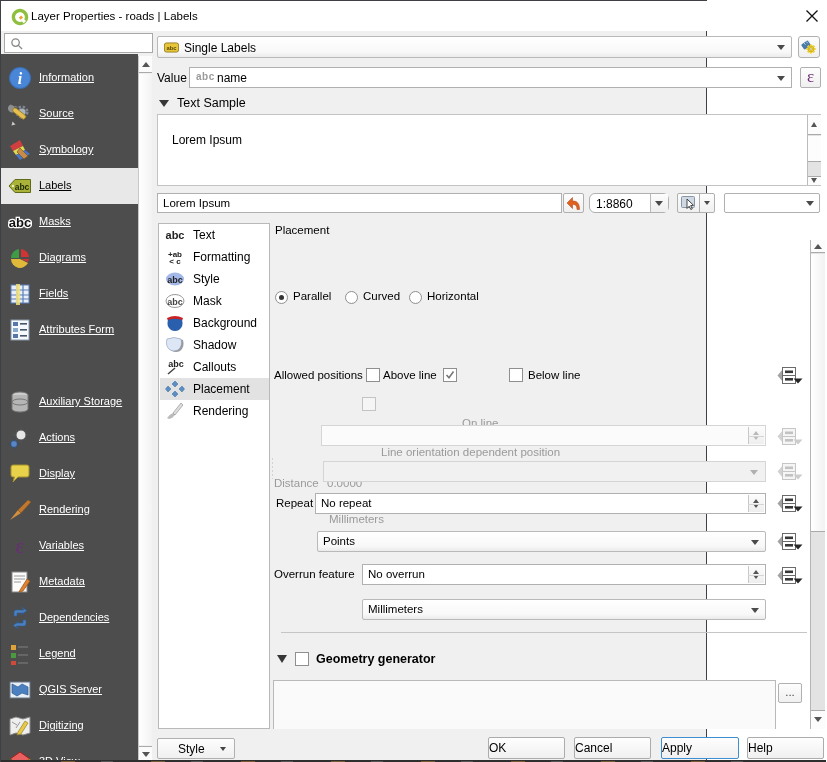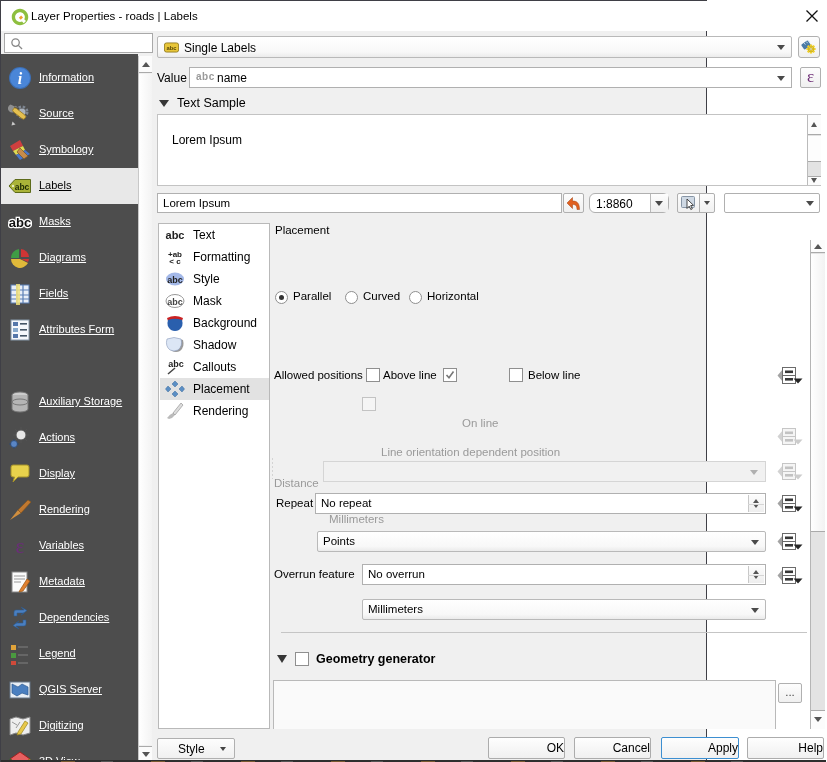--- a/index.html
+++ b/index.html
@@ -59,21 +59,21 @@
 .glbl { color:#000; font-size:11.5px; }
 .gray { color:#9a9a9a;margin-top:48px; }
 .ck { position:absolute; width:14px; height:14px; background:#fff; border:1px solid #8f8f8f; }
 .ck.dis { border-color:#c3c3c3; background:#f5f5f5; }
 .radio { position:absolute; width:13px; height:13px; border-radius:50%; background:#fff; border:1px solid #8f8f8f; }
 .spinbtns { position:absolute; right:1px; top:1px; bottom:1px; width:16px; border-left:1px solid #c8c8c8; background:linear-gradient(#fcfcfc,#eee); }
 .spinbtns:before { content:""; position:absolute; left:4px; top:4px; width:0; height:0; border-left:3.5px solid transparent; border-right:3.5px solid transparent; border-bottom:4px solid #555; }
 .spinbtns:after { content:""; position:absolute; left:4px; bottom:4px; width:0; height:0; border-left:3.5px solid transparent; border-right:3.5px solid transparent; border-top:4px solid #555; }
 .spinmid { position:absolute; right:1px; top:50%; width:16px; height:1px; background:#d5d5d5; }
 
-.pbtn { position:absolute; top:736px; height:22px; background:linear-gradient(#fefefe,#f0f0f0); border:1px solid #acacac; border-radius:2px; text-align:right; line-height:20px; font-size:12px; }
+.pbtn { position:absolute; top:736px; height:22px; background:linear-gradient(#fefefe,#f0f0f0); border:1px solid #acacac; border-radius:2px; text-align:left; line-height:20px; font-size:12px; }
 
 
 .spinbtns.dis:before { border-bottom-color:#b9b9b9; }
 .spinbtns.dis:after { border-top-color:#b9b9b9; }
 </style>
 </head>
 <body>
 <div id="win">
   <div class="abs" id="titlebar"></div>
   <svg class="abs" style="left:10px;top:7px" width="18" height="18" viewBox="0 0 24 24">
@@ -408,20 +408,25 @@
         </svg>
       </div>
     <div class="abs glbl gray" style="left:191px;top:146px">On line</div>
     <div class="ck" style="left:238px;top:145px"></div>
     <div class="abs glbl" style="left:257px;top:146px">Below line</div>
 
     <div class="ck dis" style="left:91px;top:174px"></div>
     <div class="abs glbl gray" style="left:110px;top:175px">Line orientation dependent position</div>
 
     <div class="abs glbl gray" style="left:3px;top:206px">Distance</div>
+    <div class="abs" style="left:50px;top:202px;width:445px;height:21px;background:#fbfbfb;border:1px solid #d5d5d5">
+        <span class="abs gray" style="left:5px;top:3px">0.0000</span>
+        <div class="spinbtns dis"></div>
+        <div class="spinmid"></div>
+      </div>
 
     <div class="abs" style="left:52px;top:238px;width:443px;height:21px;background:#f1f1f1;border:1px solid #d5d5d5">
         <span class="abs gray" style="left:5px;top:3px">Millimeters</span>
         <span class="abs" style="right:7px;top:8px;width:0;height:0;border-left:4px solid transparent;border-right:4px solid transparent;border-top:5px solid #b0b0b0"></span>
       </div>
 
     <div class="abs glbl" style="left:5px;top:274px">Repeat</div>
     <div class="abs field" style="left:44px;top:270px;width:451px;height:21px">
         <span class="abs" style="left:5px;top:3px">No repeat</span>
         <div class="spinbtns"></div>

